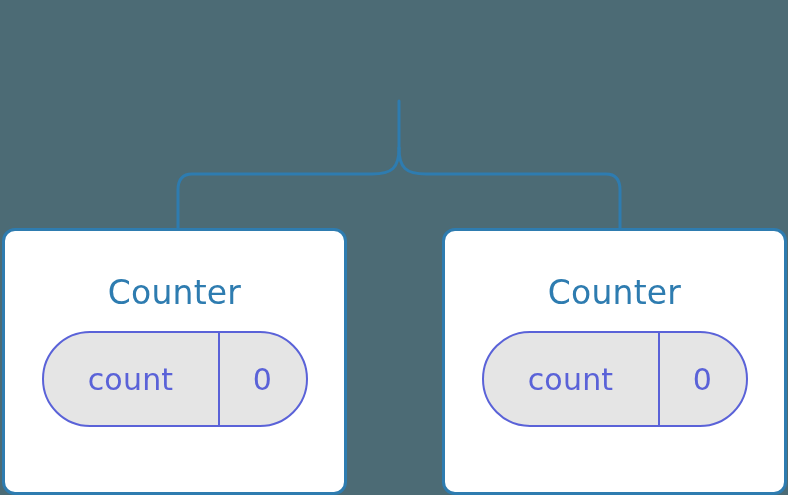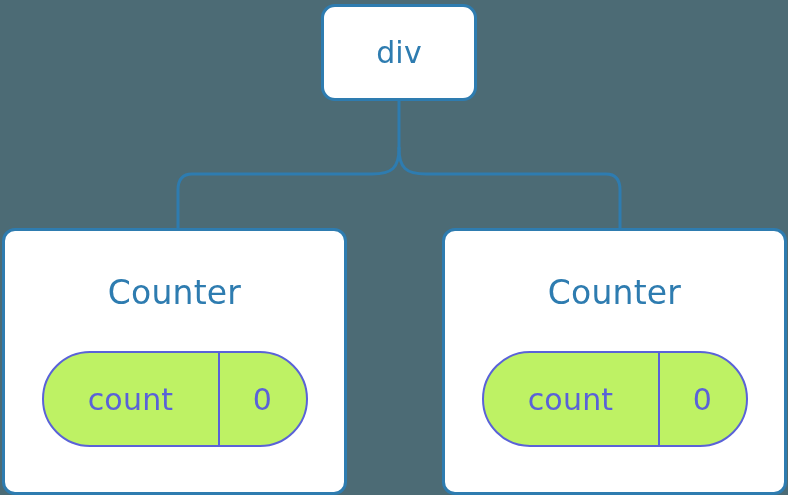--- a/index.html
+++ b/index.html
@@ -69,29 +69,29 @@
   .node-child .node-title {
     margin-top: 45px;
     font-size: 33px;
     color: #2e7cb0;
     line-height: 1;
     letter-spacing: 0.2px;
   }
 
   
   .state-pill {
-    margin-top: 42px;
+    margin-top: 22px;
     height: 96px;
     width: 266px;
     border: 2px solid #5a62d8;
     border-radius: 48px;
     box-sizing: border-box;
     display: flex;
     align-items: stretch;
-    background: #bef264;
+    background: #e5e5e5;
     overflow: hidden;
   }
   .pill-key {
     flex: 0 0 174px;
     display: flex;
     align-items: center;
     justify-content: center;
     border-right: 2px solid #5a62d8;
     font-size: 30px;
     color: #5a62d8;
@@ -114,23 +114,20 @@
 
   <svg id="edges" viewBox="0 0 788 495" width="788" height="495" xmlns="http://www.w3.org/2000/svg">
 
     <path d="M 399 101 L 399 148" fill="none" stroke="#2e7cb0" stroke-width="3" stroke-linecap="round"></path>
 
     <path d="M 399 148 C 399 168, 392 174, 372 174 L 192 174 C 182 174, 178 180, 178 190 L 178 228" fill="none" stroke="#2e7cb0" stroke-width="3" stroke-linecap="round" stroke-linejoin="round"></path>
 
     <path d="M 399 148 C 399 168, 406 174, 426 174 L 606 174 C 616 174, 620 180, 620 190 L 620 228" fill="none" stroke="#2e7cb0" stroke-width="3" stroke-linecap="round" stroke-linejoin="round"></path>
   </svg>
 
-  <div class="node node-root">
-    <span class="node-title">div</span>
-  </div>
 
   <div class="node node-child left">
     <span class="node-title">Counter</span>
     <div class="state-pill">
       <span class="pill-key">count</span>
       <span class="pill-value">0</span>
     </div>
   </div>
 
   <div class="node node-child right">

